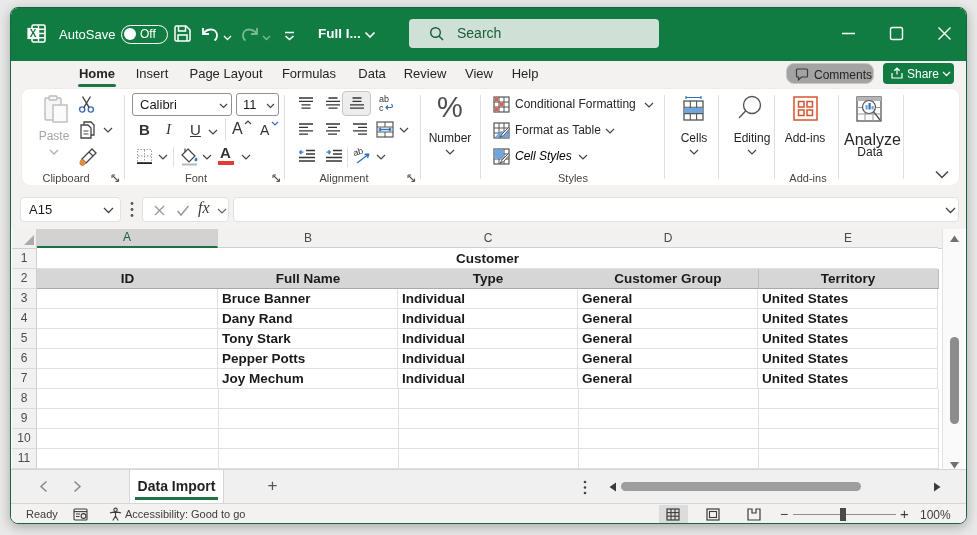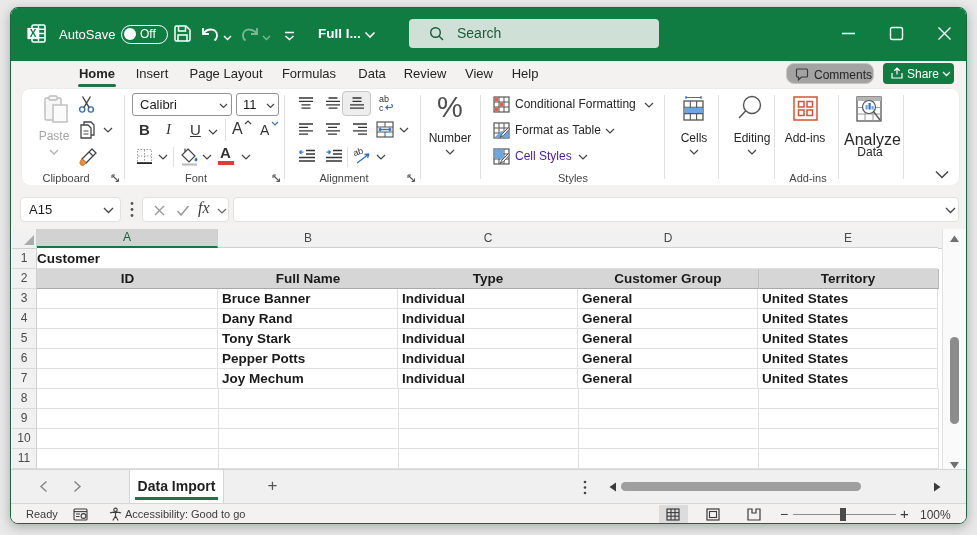--- a/index.html
+++ b/index.html
@@ -333,21 +333,21 @@
       </svg>
 <svg class="abs" style="left:471px;top:59px" width="17" height="17" viewBox="0 0 17 17">
 <rect x="1" y="1" width="15" height="15" fill="#fff" stroke="#555" stroke-width="1.2"></rect>
 <line x1="6" y1="1" x2="6" y2="16" stroke="#555" stroke-width="1"></line>
         <line x1="11" y1="1" x2="11" y2="16" stroke="#555" stroke-width="1"></line>
 <line x1="1" y1="6" x2="16" y2="6" stroke="#555" stroke-width="1"></line>
         <line x1="1" y1="11" x2="16" y2="11" stroke="#555" stroke-width="1"></line>
 <rect x="1.5" y="1.5" width="9" height="9" fill="#6ea7e0"></rect>
 <path d="M15.5 5.5 L9 12 L7 15.5 L10.5 13.5 L16.5 7 Z" fill="#fff" stroke="#555" stroke-width="1"></path>
 </svg>
-<div class="abs" style="left:493px;top:60px;font-size:12px;color:#4c1d95;">Cell Styles</div>
+<div class="abs" style="left:493px;top:60px;font-size:12px;color:#000000;font-style:italic;">Cell Styles</div>
 <svg class="abs" style="left:556px;top:65px" width="10" height="6" viewBox="0 0 10 6">
         <path d="M1 1 L5 5 L9 1" fill="none" stroke="#444" stroke-width="1.2"></path>
       </svg>
 <div class="abs glb" style="left:511px;top:83px;width:80px;">Styles</div>
 <div class="gsep" style="left:642px;"></div>
 <svg class="abs" style="left:657px;top:5px" width="29" height="29" viewBox="0 0 29 29">
 <path d="M7 2 V5 M7 3.5 H22 M22 2 V5" stroke="#2f74c0" stroke-width="1.2" fill="none"></path>
 <rect x="5" y="7" width="19" height="19" fill="#fff" stroke="#555" stroke-width="1.3"></rect>
 <line x1="5" y1="13.3" x2="24" y2="13.3" stroke="#555" stroke-width="1.1"></line>
 <line x1="5" y1="19.6" x2="24" y2="19.6" stroke="#555" stroke-width="1.1"></line>
@@ -447,21 +447,21 @@
 <div class="rowhdr" style="top:40px;">2</div>
 <div class="rowhdr" style="top:60px;">3</div>
 <div class="rowhdr" style="top:80px;">4</div>
 <div class="rowhdr" style="top:100px;">5</div>
 <div class="rowhdr" style="top:120px;">6</div>
 <div class="rowhdr" style="top:140px;">7</div>
 <div class="rowhdr" style="top:160px;">8</div>
 <div class="rowhdr" style="top:180px;">9</div>
 <div class="rowhdr" style="top:200px;">10</div>
 <div class="rowhdr" style="top:220px;">11</div>
-<div class="cell" style="left:25px;top:20px;width:901px;text-align:left;font-weight:bold;padding-left:0;border-right:none;">Customer</div>
+<div class="cell" style="left:25px;top:20px;width:901px;text-align:center;font-weight:bold;padding-left:0;border-right:none;">Customer</div>
 <div class="cell h2" style="left:25px;top:40px;width:182px;">ID</div>
 <div class="cell h2" style="left:206px;top:40px;width:181px;">Full Name</div>
 <div class="cell h2" style="left:386px;top:40px;width:181px;">Type</div>
 <div class="cell h2" style="left:746px;top:40px;width:181px;">Territory</div>
 <div class="cell h2" style="left:566px;top:40px;width:181px;">Customer Group</div>
 <div class="cell" style="left:25px;top:60px;width:181px;"></div>
 <div class="cell" style="left:206px;top:60px;width:180px;">Bruce Banner</div>
 <div class="cell" style="left:386px;top:60px;width:180px;">Individual</div>
 <div class="cell" style="left:566px;top:60px;width:180px;">General</div>
 <div class="cell" style="left:746px;top:60px;width:180px;">United States</div>

